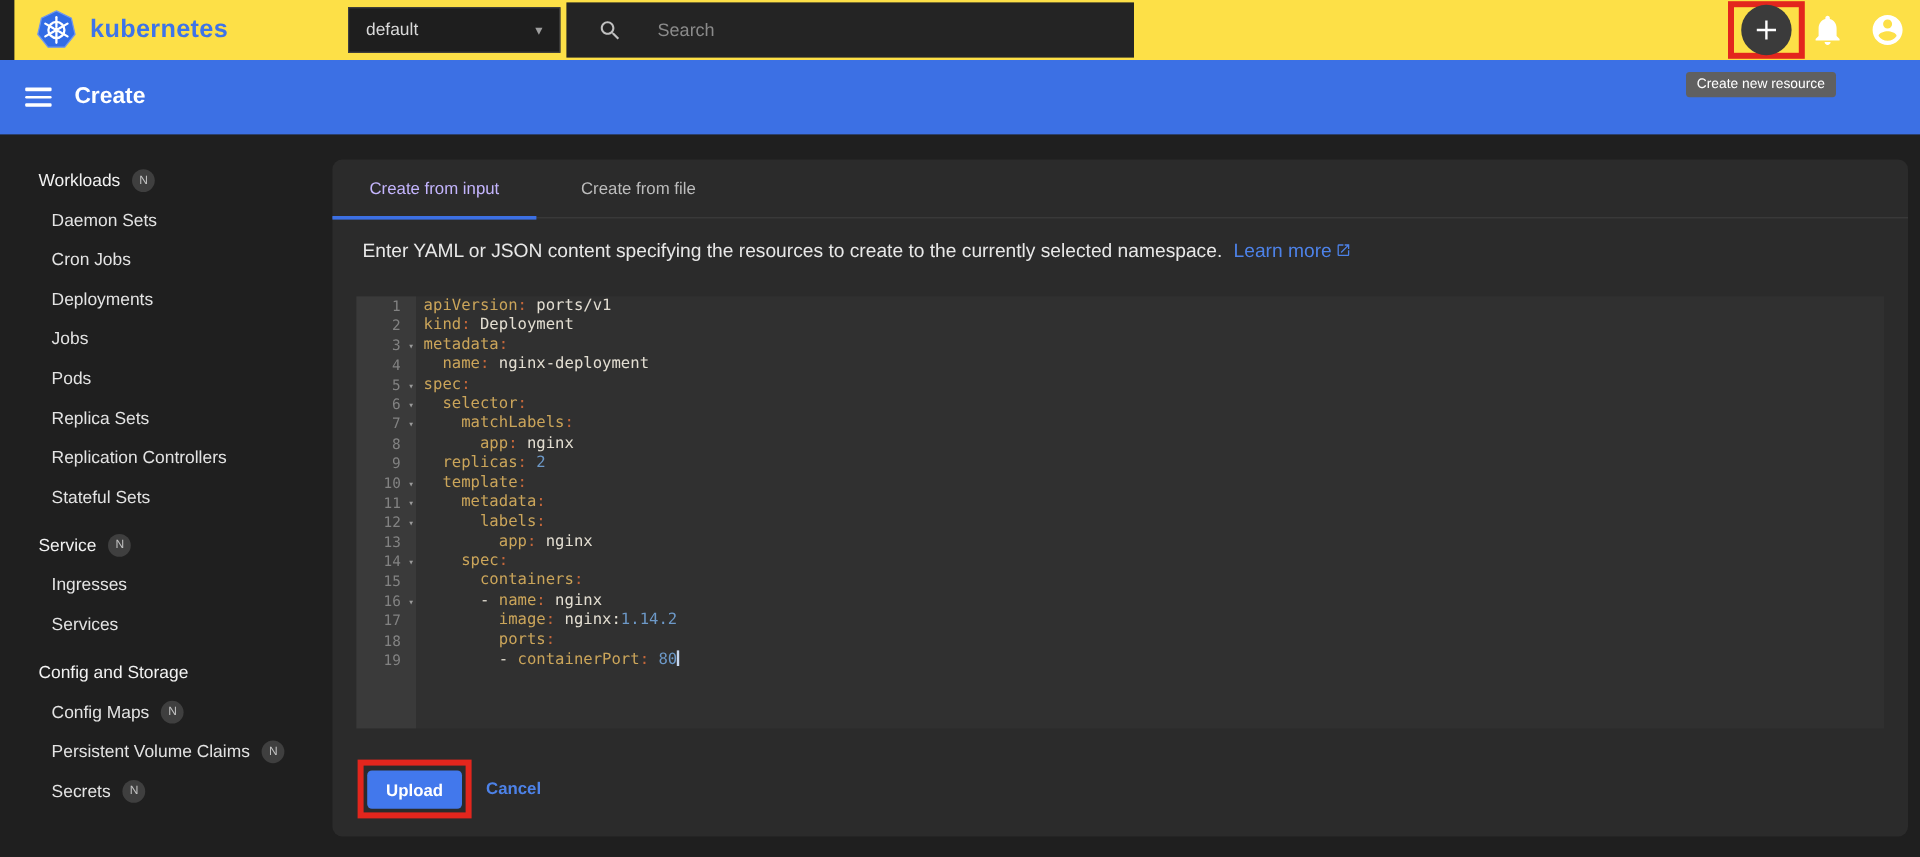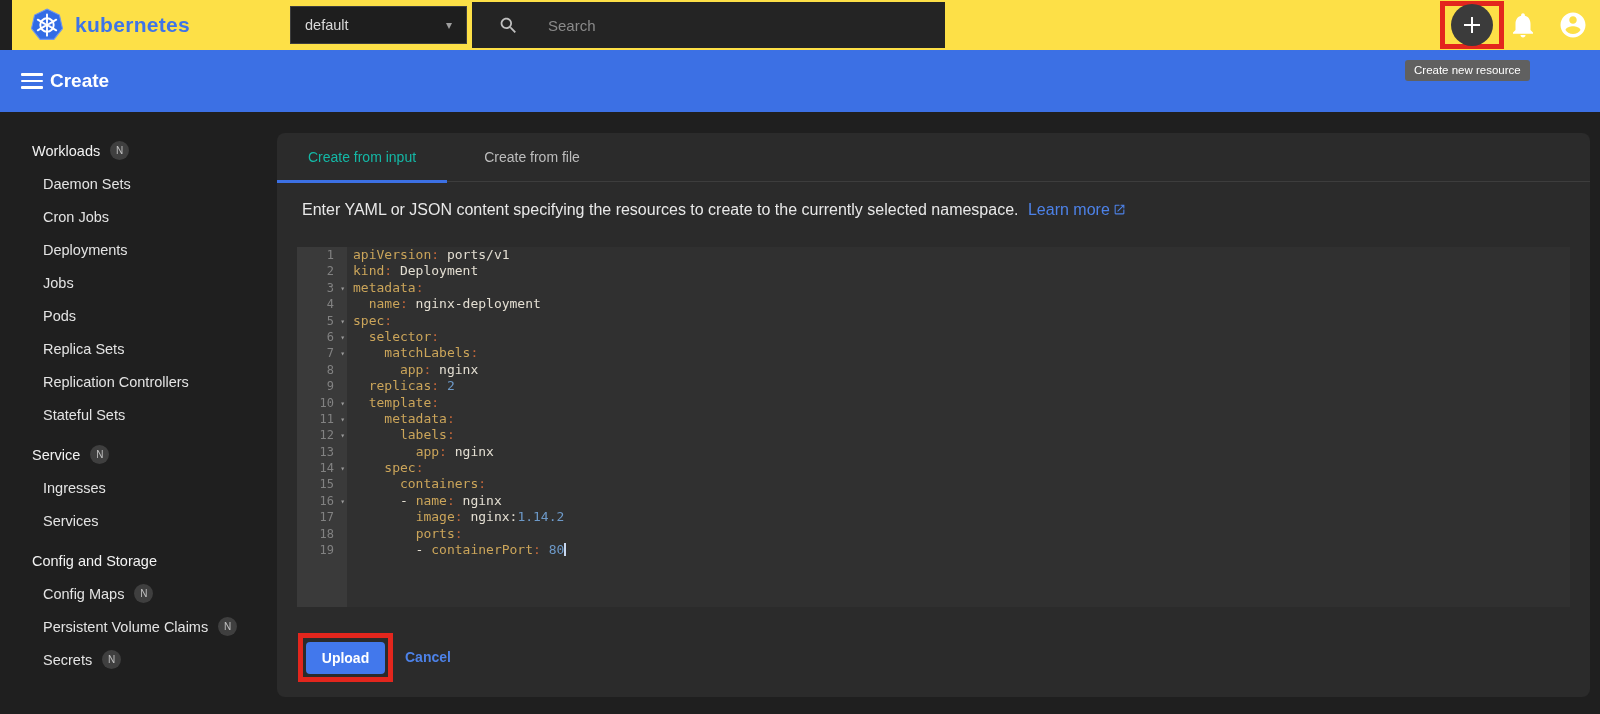--- a/index.html
+++ b/index.html
@@ -38,39 +38,39 @@
 
   .tooltip { position:absolute; left:1405px; top:60px; height:21px; padding:0 9px;
     background:#606060; border-radius:3px; color:#ffffff; font-size:11.5px;
     line-height:21px; z-index:6; white-space:nowrap; }
 
   
   .bluebar { position:absolute; left:0; top:50px; width:1600px; height:62px; background:#3c70e4;
     display:flex; align-items:center; }
   .hamburger { margin-left:21px; width:22px; cursor:pointer; }
   .hamburger div { height:2.5px; background:#fff; margin:4px 0; border-radius:1px; }
-  .page-title { color:#ffffff; font-size:19px; font-weight:bold; margin-left:7px; }
+  .page-title { color:#ffffff; font-size:19px; font-weight:bold; margin-left:19px; }
 
   
   .sidebar { position:absolute; left:0; top:112px; width:277px; height:602px; padding-top:22px; }
   .sec-header { display:flex; align-items:center; gap:10px; height:33px; padding-left:32px;
     color:#f2f2f2; font-size:14.5px; font-weight:normal; cursor:pointer; margin-top:7px; }
   .sec-header:first-child { margin-top:0; }
   .side-item { display:flex; align-items:center; gap:10px; height:33px; padding-left:43px;
     color:#e3e3e3; font-size:14.5px; cursor:pointer; }
   .badge { width:19px; height:19px; border-radius:50%; background:#3f3f3f; color:#c2c2c2;
     font-size:10px; display:flex; align-items:center; justify-content:center; flex:0 0 19px; }
 
   
   .card { position:absolute; left:277px; top:133px; width:1313px; height:564px;
     background:#2b2b2b; border-radius:8px; }
   .tabs { display:flex; height:49px; border-bottom:1px solid #3d3d3d; }
   .tab { padding:0 26px; min-width:170px; display:flex; align-items:center; justify-content:center;
     color:#bdbdbd; font-size:14px; font-weight:500; position:relative; cursor:pointer; }
-  .tab.active { color:#14b8a6; }
+  .tab.active { color:#c4b5fd; }
   .tab.active::after { content:""; position:absolute; left:0; right:0; bottom:-2px; height:3px; background:#3c70e4; }
 
   .desc { margin:19px 0 0 25px; color:#e8e8e8; font-size:16px; }
   .learn { color:#4d82e8; margin-left:5px; text-decoration:none; cursor:pointer; }
   .ext-icon { vertical-align:-1px; margin-left:3px; }
 
   
   .editor { position:absolute; left:20px; top:114px; width:1273px; height:360px;
     background:linear-gradient(to right, #3a3a3a 50px, #303030 50px);
     font-family:"DejaVu Sans Mono", monospace; overflow:hidden; cursor:text; }

